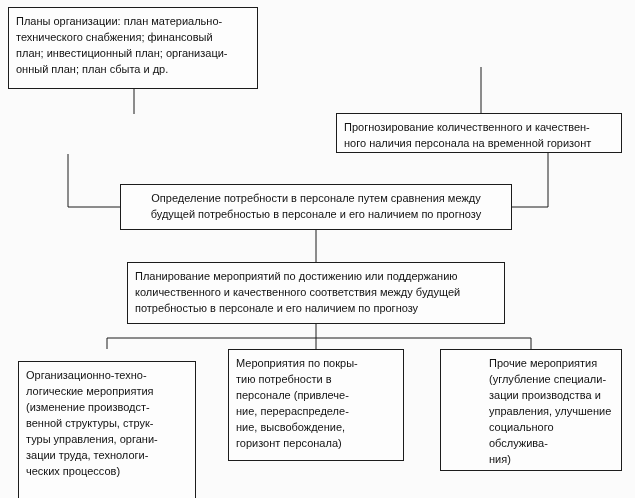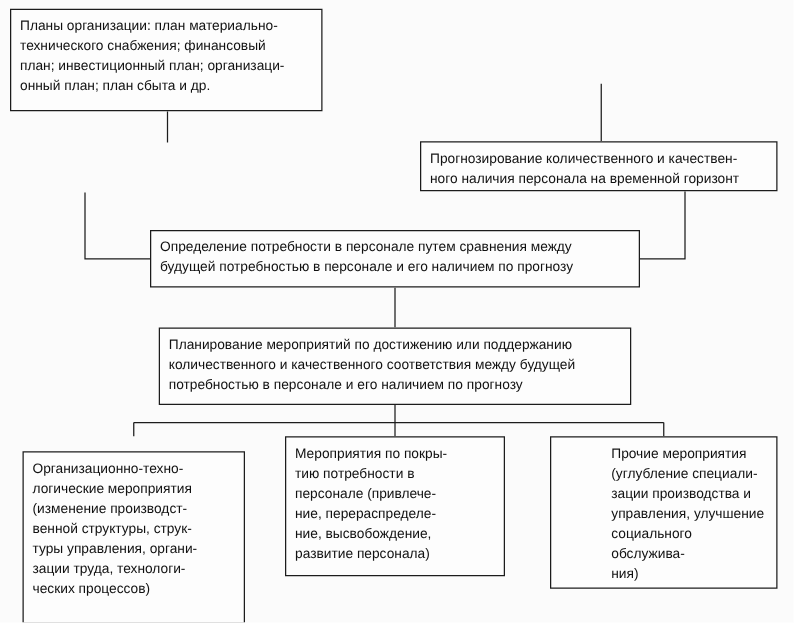--- a/index.html
+++ b/index.html
@@ -36,21 +36,21 @@
   }
   .box.vcenter {
     display: flex;
     align-items: center;
   }
   
   .b-org-plans        { left: 8px;   top: 7px;   width: 250px; height: 82px; }
   .b-personnel-info   { left: 340px; top: 27px;  width: 282px; height: 40px; }
   .b-preliminary-calc { left: 14px;  top: 114px; width: 272px; height: 40px; }
   .b-forecast         { left: 336px; top: 113px; width: 286px; height: 40px; }
-  .b-determine-need   { left: 120px; top: 184px; width: 392px; height: 46px; }
+  .b-determine-need   { left: 120px; top: 184px; width: 392px; height: 46px; text-align: center; }
   .b-planning         { left: 127px; top: 262px; width: 378px; height: 62px; }
   .b-org-tech         { left: 18px;  top: 349px; width: 178px; height: 138px; margin-top: 12px; }
   .b-coverage         { left: 228px; top: 349px; width: 176px; height: 112px; }
   .b-other            { left: 440px; top: 349px; width: 182px; height: 122px; padding-left: 48px; }
 </style>
 </head>
 <body>
 
 <div class="canvas">
 
@@ -97,21 +97,21 @@
 венной структуры, струк-
 туры управления, органи-
 зации труда, технологи-
 ческих процессов)</div>
 
   <div class="box b-coverage">Мероприятия по покры-
 тию потребности в
 персонале (привлече-
 ние, перераспределе-
 ние, высвобождение,
-развитие персонала)</div>
+горизонт персонала)</div>
 
   <div class="box b-other">Прочие мероприятия
 (углубление специали-
 зации производства и
 управления, улучшение
 социального обслужива-
 ния)</div>
 
 </div>
 

